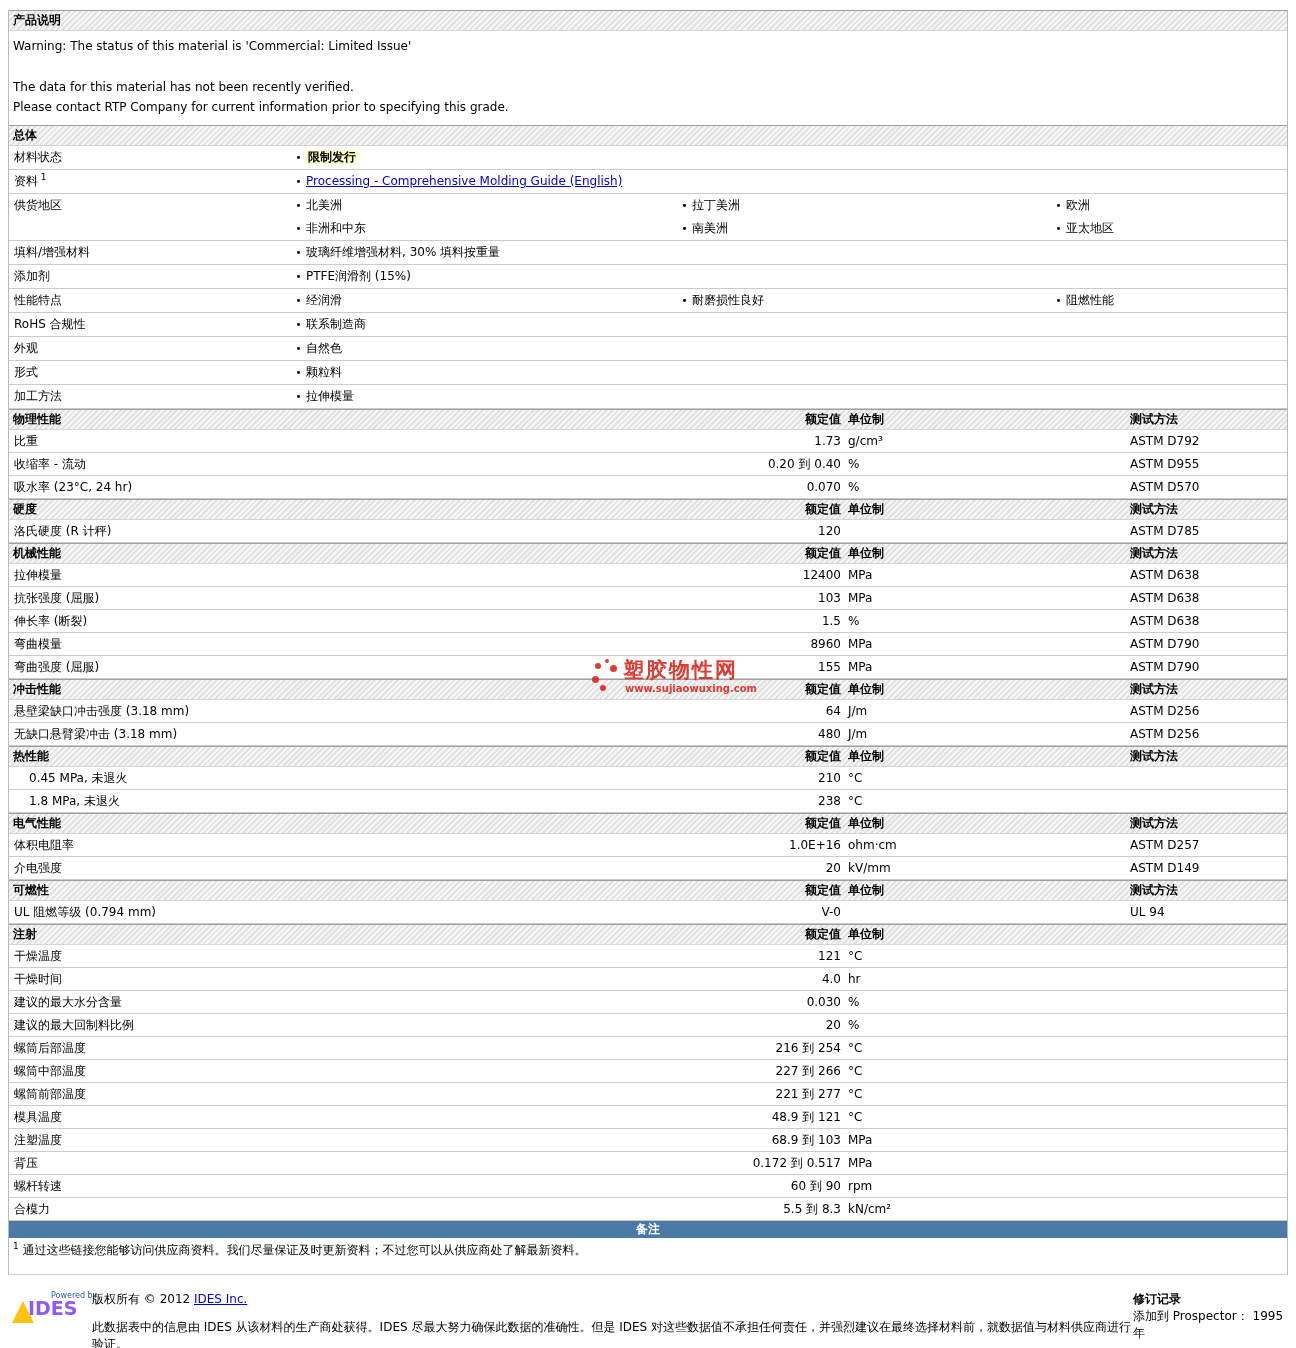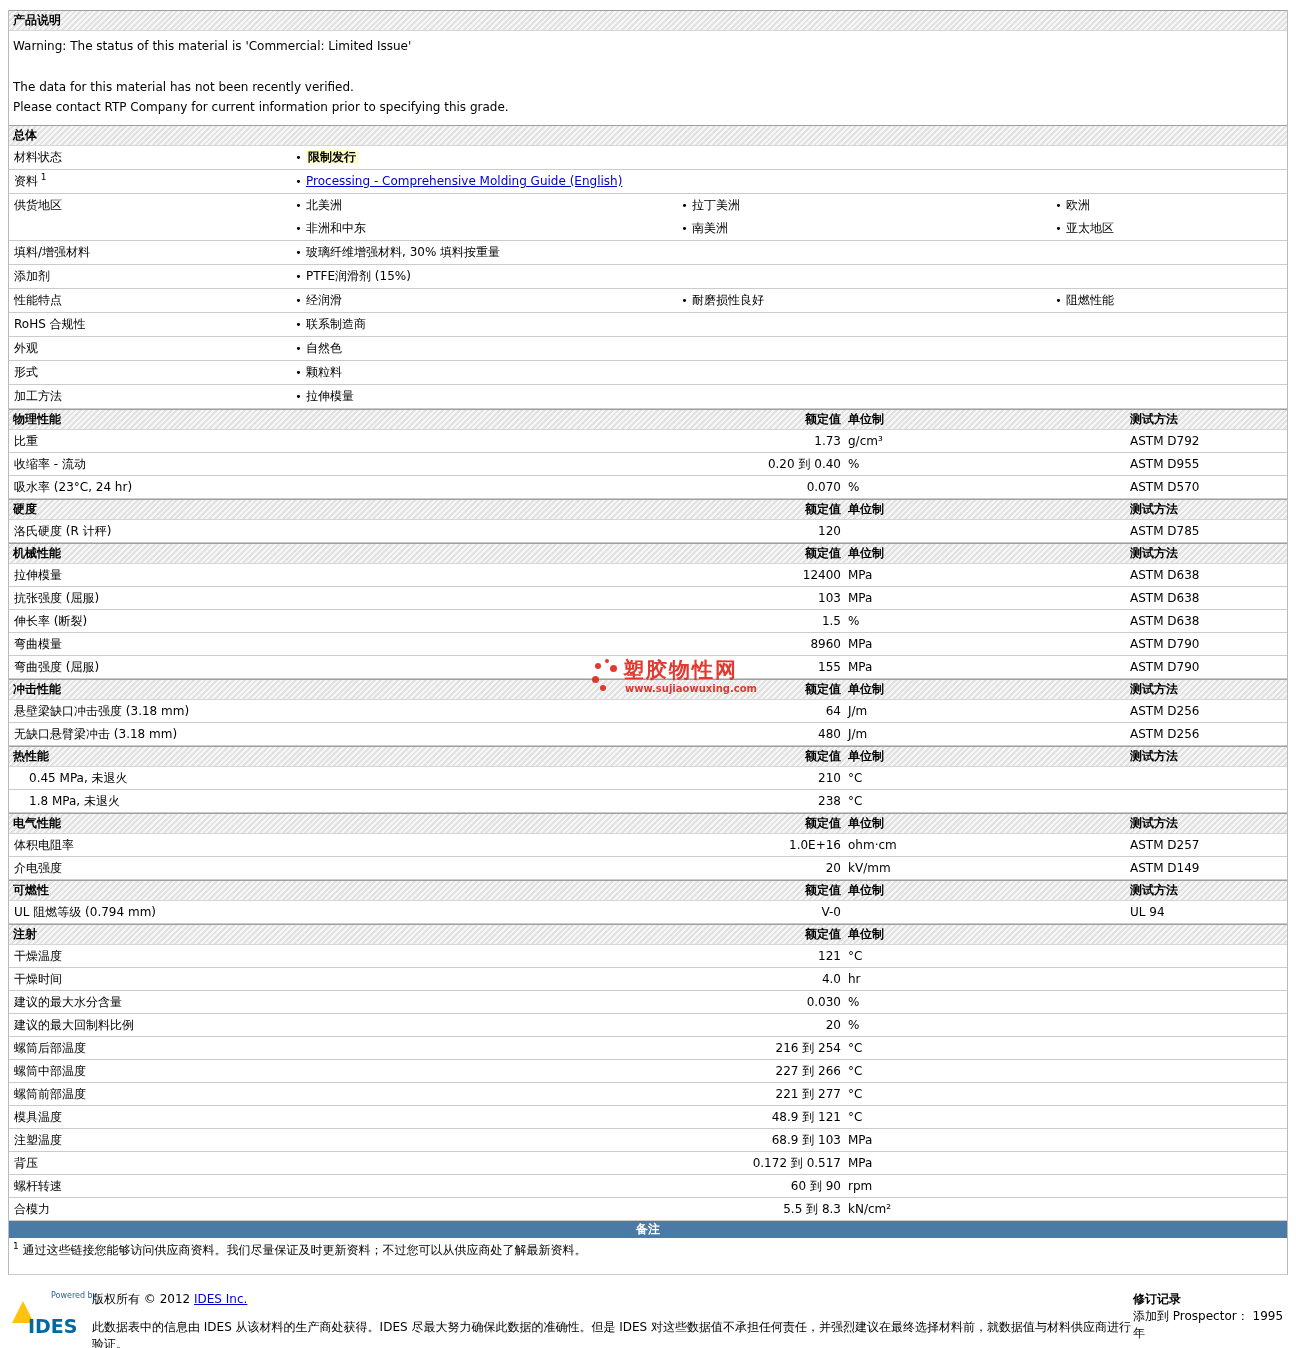--- a/index.html
+++ b/index.html
@@ -120,22 +120,22 @@
   }
   .f-logo{width:78px;flex-shrink:0;position:relative;height:40px;}
   .pwd{position:absolute;left:20px;top:0;color:#2b5ea7;font-size:8px;white-space:nowrap;margin-left:23px;}
   .tri{
     position:absolute;left:4px;top:10px;width:0;height:0;
     border-bottom:22px solid #ffc20e;
     border-left:11px solid transparent;
     border-right:11px solid transparent;
   }
   .ides-text{
-    position:absolute;left:20px;top:24px;
-    color:#0369a1;font-size:19px;font-weight:bold;letter-spacing:0;
+    position:absolute;left:20px;top:6px;
+    color:#8b5cf6;font-size:19px;font-weight:bold;letter-spacing:0;
   }
   .f-mid{flex:1;padding-left:6px;line-height:17px;}
   .f-copy{margin-bottom:11px;}
   .f-link{color:var(--link-blue);text-decoration:underline;cursor:pointer;}
   .f-right{width:162px;flex-shrink:0;line-height:17px;}
   .f-right .t{font-weight:bold;}
 </style>
 </head>
 <body>
 

